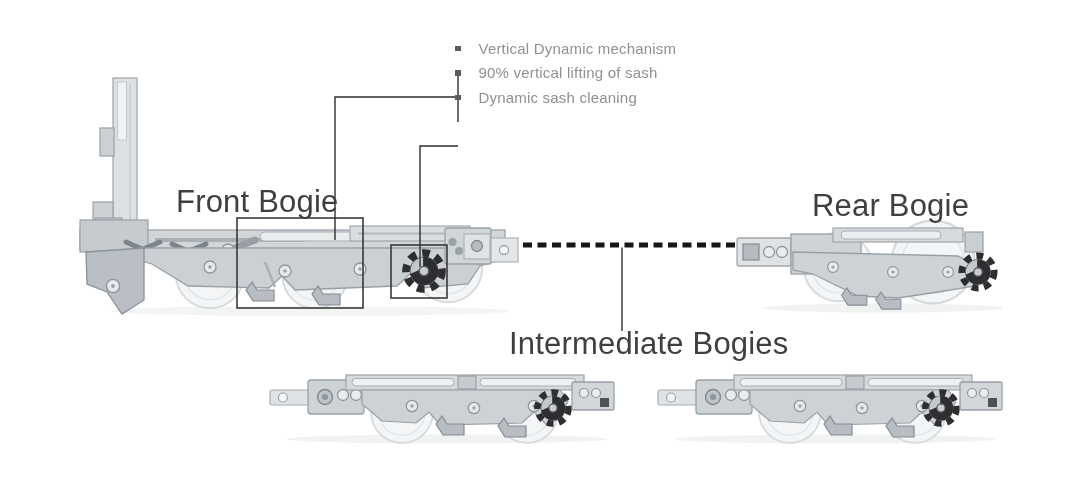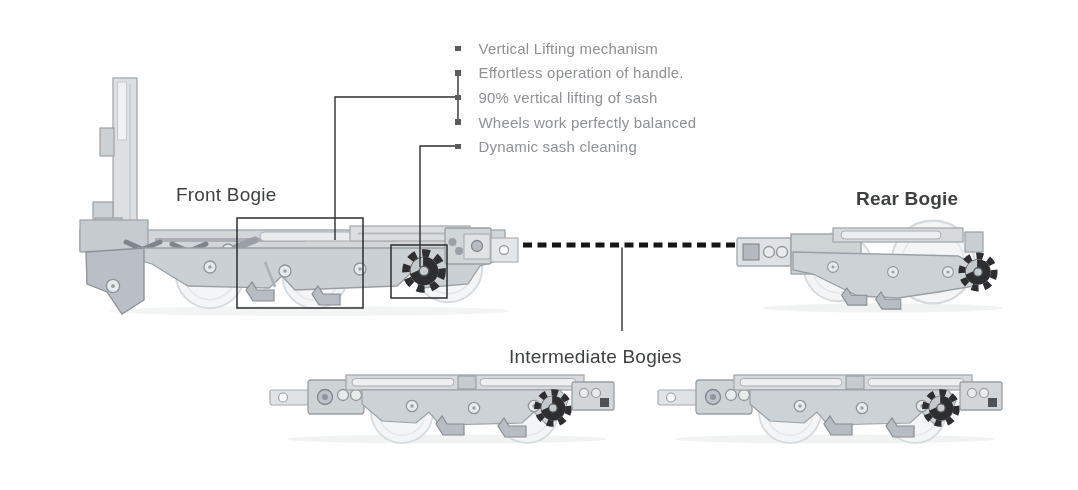--- a/index.html
+++ b/index.html
@@ -35,30 +35,30 @@
   .features .sq{
     width:5.5px;height:5.5px;
     background:#5c5c5c;
     margin-left:6px;
     margin-right:18px;
     flex:0 0 auto;
   }
   
   .part-label{
     position:absolute;
-    font-size:19px;
+    font-size:31px;
     font-weight:300;
     letter-spacing:.2px;
     color:var(--heading-text);
     z-index:30;
     white-space:nowrap;
   }
   #label-front{left:176px;top:184px;}
-  #label-rear{left:856px;top:188px;font-weight:bold;}
-  #label-intermediate{left:509px;top:346px;}
+  #label-rear{left:812px;top:188px;}
+  #label-intermediate{left:509px;top:326px;}
   
   .art{position:absolute;z-index:10;}
   #overlay{position:absolute;left:0;top:0;z-index:20;pointer-events:none;}
   #overlay .thin{stroke:var(--annotation-line);stroke-width:1.4;fill:none;}
   #overlay .box{stroke:var(--annotation-line);stroke-width:1.5;fill:none;}
   #overlay .dash{stroke:var(--dashed-link);stroke-width:5;fill:none;}
 </style>
 </head>
 <body>
 
@@ -198,35 +198,27 @@
   <polyline class="thin" points="458,146 420,146 420,267"></polyline>
   <rect class="box" x="237" y="218" width="126" height="90"></rect>
   <rect class="box" x="391" y="245" width="56" height="53"></rect>
   <line class="dash" x1="523" y1="245" x2="736" y2="245" stroke-dasharray="9 5.5"></line>
   <line class="thin" x1="622" y1="247.5" x2="622" y2="331"></line>
 </svg>
 
 <ul class="features">
   <li>
     <span class="sq"></span>
-    <span>Vertical Lifting mechanism</span>
-  </li>
-  <li>
-    <span class="sq"></span>
-    <span>Effortless operation of handle.</span>
+    <span>Vertical Dynamic mechanism</span>
   </li>
   <li>
     <span class="sq"></span>
     <span>90% vertical lifting of sash</span>
   </li>
   <li>
     <span class="sq"></span>
-    <span>Wheels work perfectly balanced</span>
-  </li>
-  <li>
-    <span class="sq"></span>
     <span>Dynamic sash cleaning</span>
   </li>
 </ul>
 
 <div id="label-front" class="part-label">Front Bogie</div>
 <div id="label-rear" class="part-label">Rear Bogie</div>
 <div id="label-intermediate" class="part-label">Intermediate Bogies</div>
 
 </body></html>

